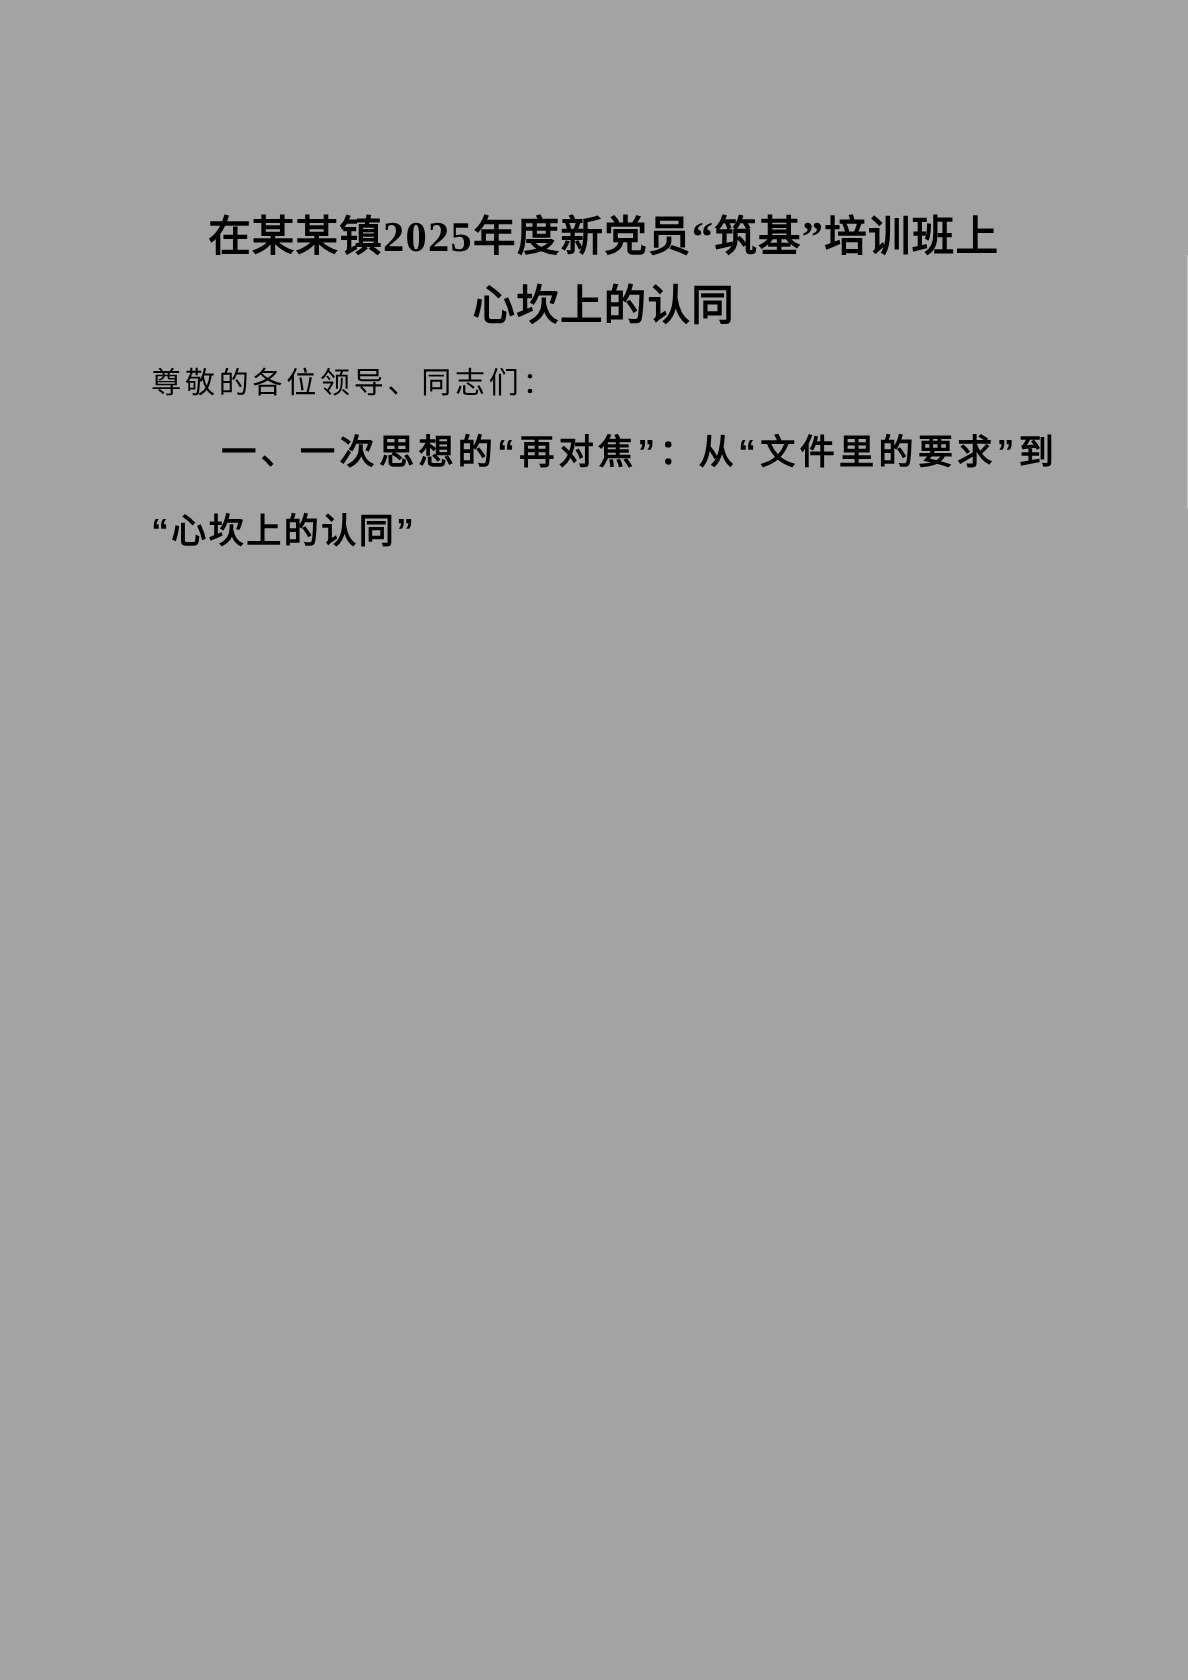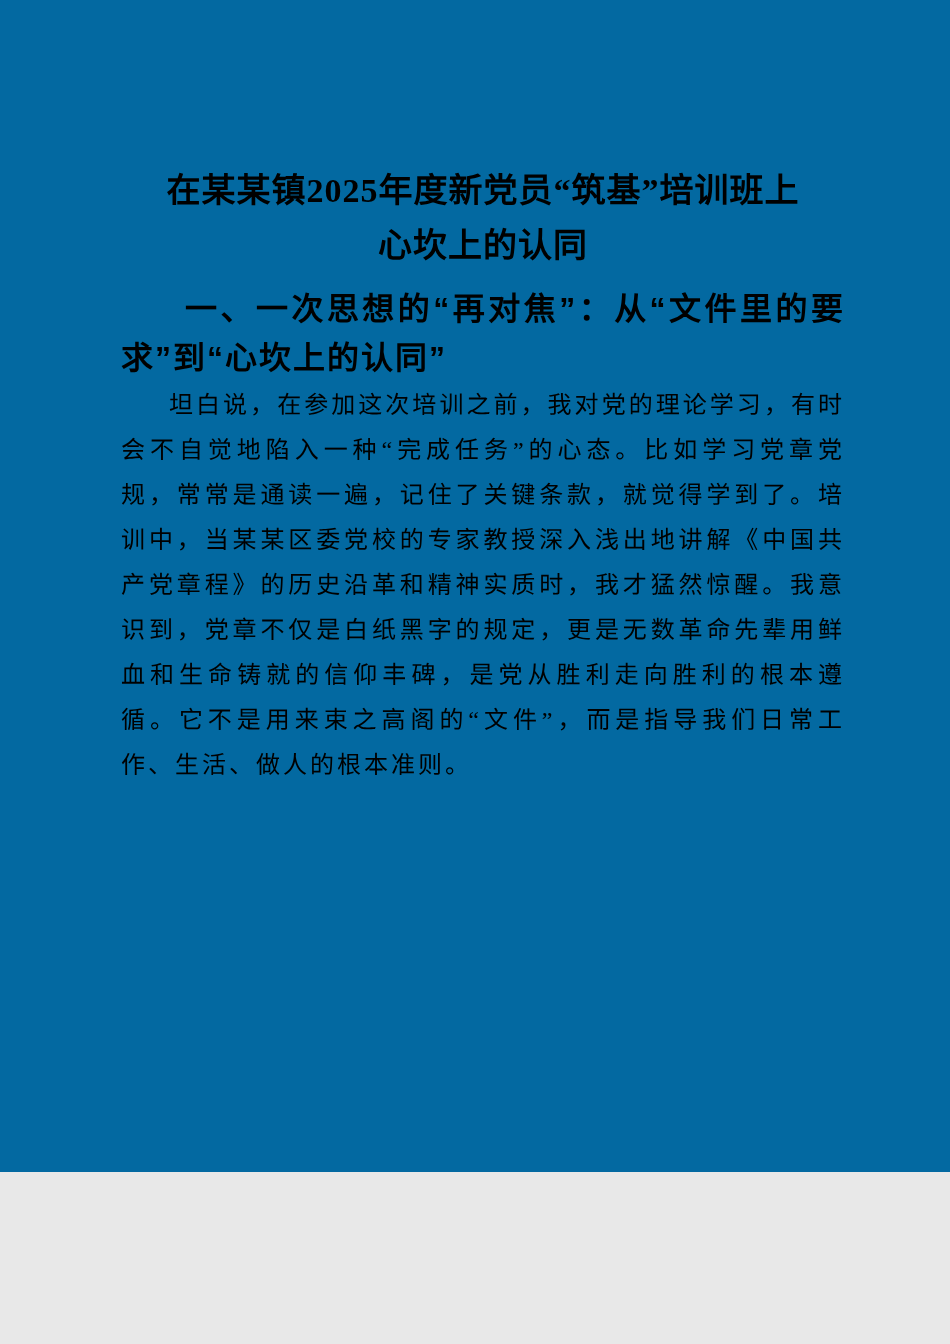--- a/index.html
+++ b/index.html
@@ -3,22 +3,22 @@
 <meta charset="utf-8">
 <style>
   html, body {
     margin: 0;
     padding: 0;
     background: #e8e8e8;
   }
   .page {
     position: relative;
     width: 950px;
-    height: 1172px;
-    background: #0369a1;
+    height: 1344px;
+    background: #a3a3a3;
     overflow: hidden;
     color: #000000;
     font-family: "Liberation Serif", serif;
   }
   .content {
     position: absolute;
     left: 121px;
     top: 163px;
     width: 724px;
   }
@@ -44,41 +44,41 @@
     font-family: "Liberation Serif", serif;
   }
   .salutation {
     text-indent: 0;
   }
   .body-para {
     text-indent: 2em;
   }
   .section-heading {
     margin: 0;
-    font-size: 32px;
-    line-height: 49px;
+    font-size: 28px;
+    line-height: 63px;
     letter-spacing: 2px;
     font-weight: bold;
     text-indent: 2em;
     text-align: justify;
     text-justify: inter-character;
     font-family: "Liberation Sans", sans-serif;
   }
 </style>
 </head>
 <body>
 
 <div class="page">
   <div class="content">
 
     <h1 class="doc-title">
       <span class="title-line">在某某镇2025年度新党员“筑基”培训班上</span>
       <span class="title-line">心坎上的认同</span>
     </h1>
 
+    <p class="para salutation">尊敬的各位领导、同志们：</p>
 
 
     <h2 class="section-heading">一、一次思想的“再对焦”：从“文件里的要求”到“心坎上的认同”</h2>
 
-    <p class="para body-para">坦白说，在参加这次培训之前，我对党的理论学习，有时会不自觉地陷入一种“完成任务”的心态。比如学习党章党规，常常是通读一遍，记住了关键条款，就觉得学到了。培训中，当某某区委党校的专家教授深入浅出地讲解《中国共产党章程》的历史沿革和精神实质时，我才猛然惊醒。我意识到，党章不仅是白纸黑字的规定，更是无数革命先辈用鲜血和生命铸就的信仰丰碑，是党从胜利走向胜利的根本遵循。它不是用来束之高阁的“文件”，而是指导我们日常工作、生活、做人的根本准则。</p>
 
   </div>
 </div>
 
 </body></html>

